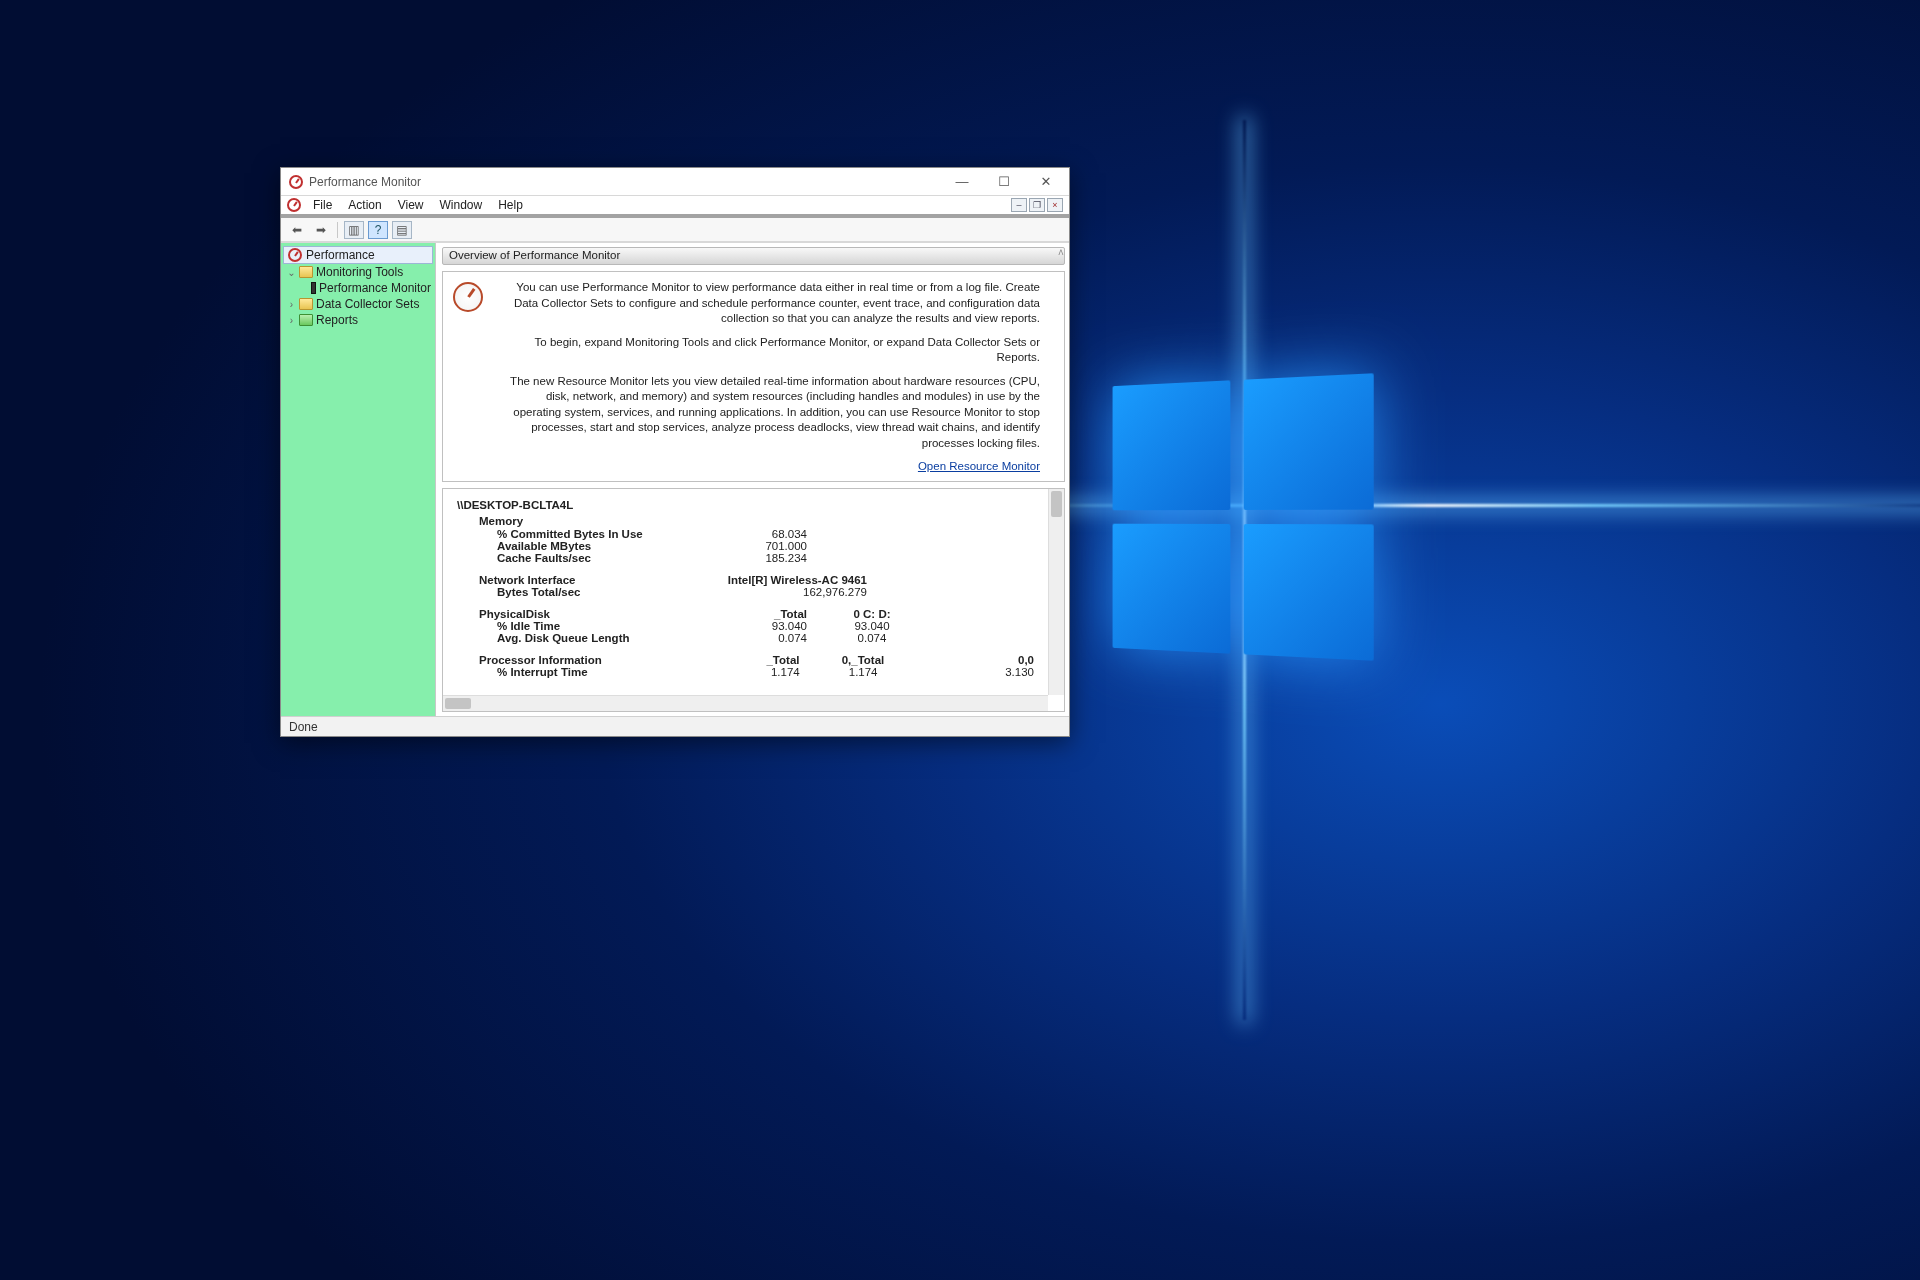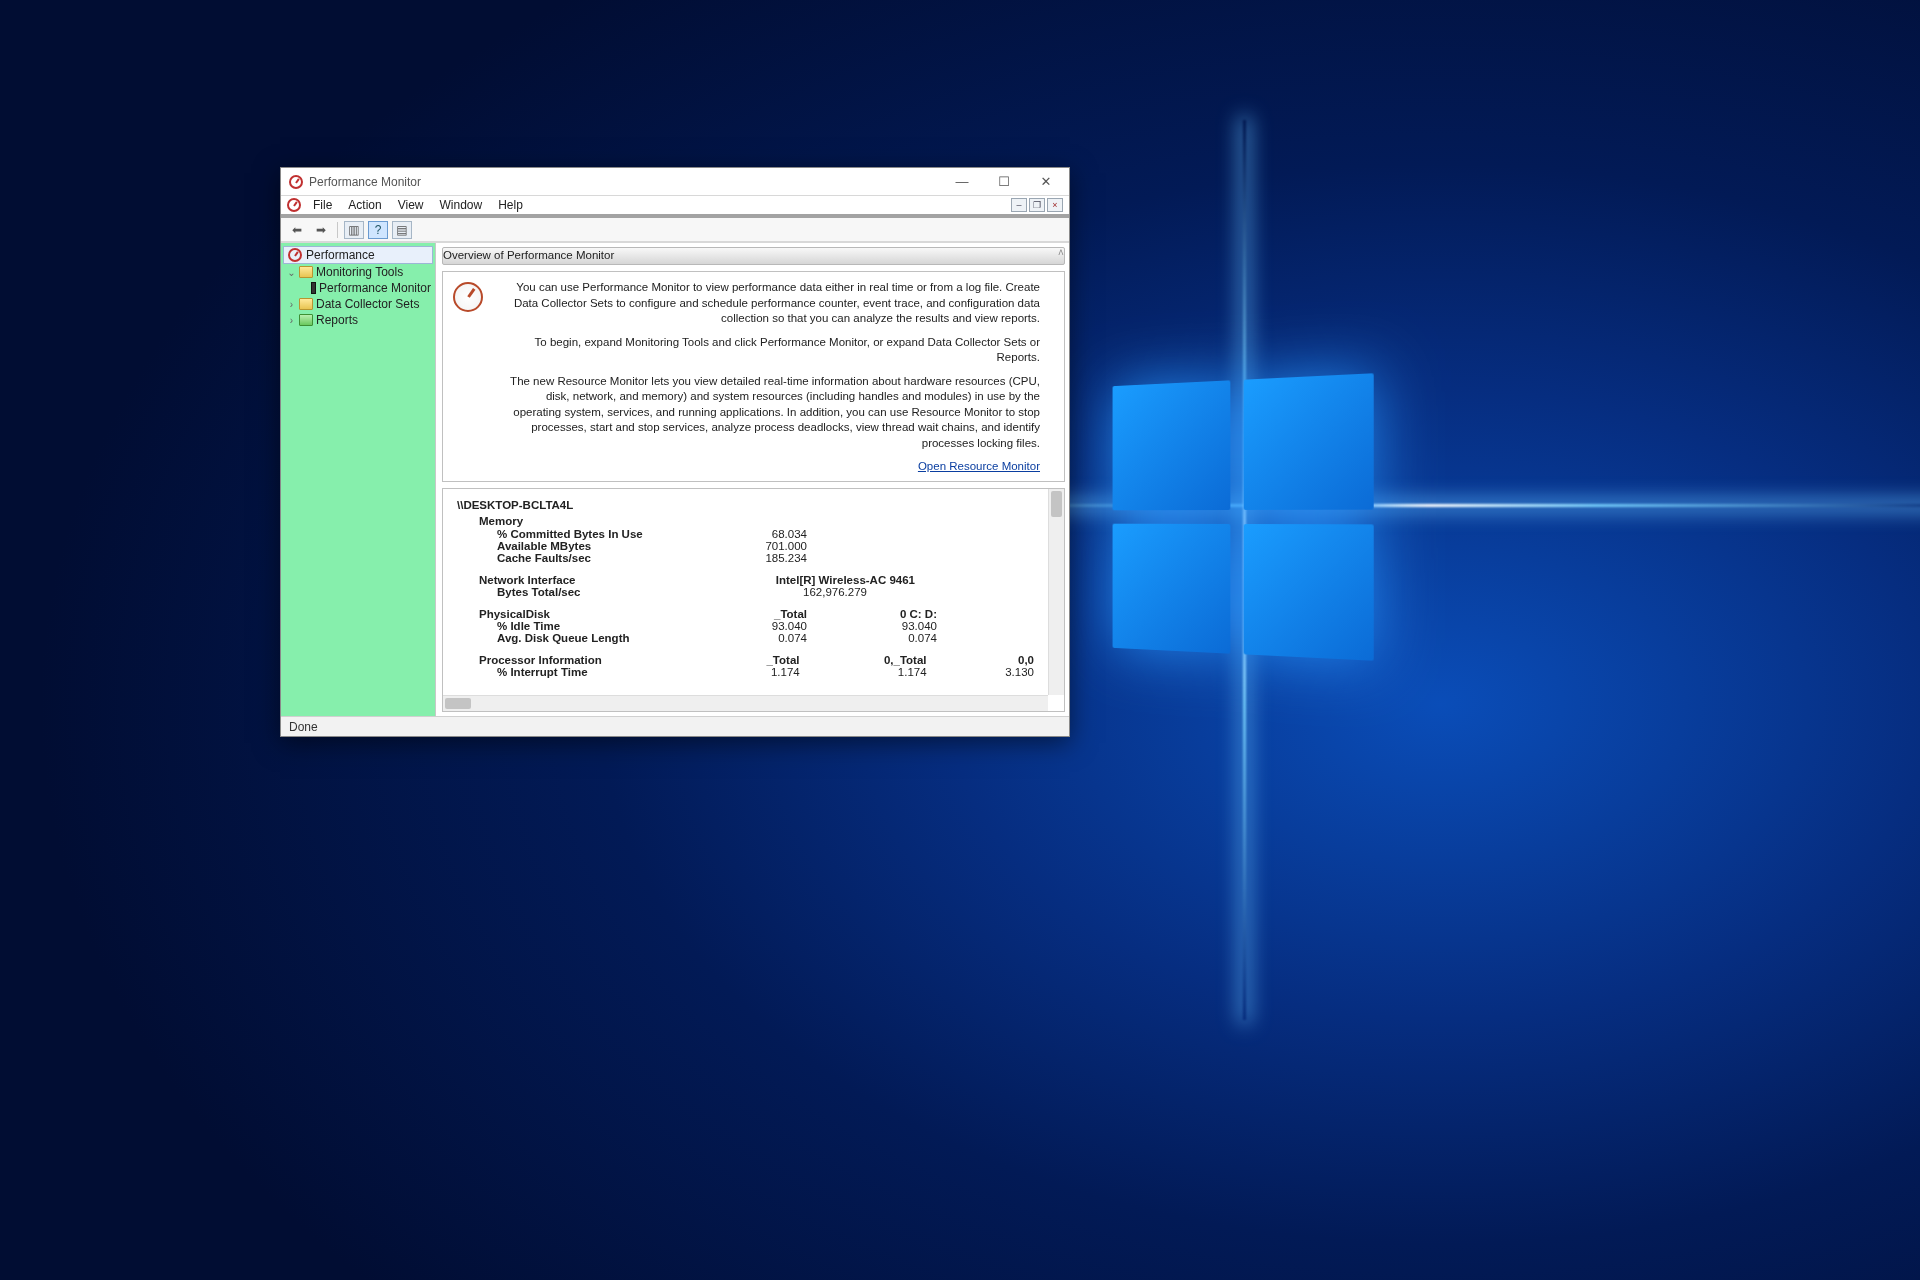--- a/index.html
+++ b/index.html
@@ -40,40 +40,40 @@
   .tree { width:155px; border-right:1px solid #c8c8c8; padding:3px 2px; background:#86efac; font-size:12px; overflow:hidden;}
   .tree-root { border:1px solid #9db6d6; background:#e8f0fb; padding:1px 4px; display:flex; align-items:center; gap:4px;}
   .tnode{ display:flex; align-items:center; gap:3px; padding:1px 2px; white-space:nowrap;}
   .tw{ width:9px; text-align:center; color:#666; font-size:10px; cursor:default;}
   .ticon{ width:14px; height:12px; display:inline-block;}
   .folder-y{ background:linear-gradient(#ffe99a,#e8c452); border:1px solid #b89530; border-radius:1px;}
   .folder-g{ background:linear-gradient(#b8f0b0,#6ac85e); border:1px solid #3d8f34; border-radius:1px;}
   .mon-ico{ background:#333; border:1px solid #111;}
 
   .content { flex:1; display:flex; flex-direction:column; min-width:0; padding:4px 4px 4px 6px; gap:6px; position:relative;}
-  .section-hdr{ height:18px; background:linear-gradient(#f8f8f8,#d6d6d6); border:1px solid #b8b8b8; padding:1px 0; font-size:11.5px; color:#222; border-radius:2px;}
+  .section-hdr{ height:18px; background:linear-gradient(#f8f8f8,#d6d6d6); border:1px solid #b8b8b8; padding:1px 6px; font-size:11.5px; color:#222; border-radius:2px;}
   .panel{ border:1px solid #c0c0c0; background:#fff; padding:8px 10px; display:flex; gap:12px;text-align:right;}
   .panel .big-icon{ width:30px; height:30px; border:2px solid #b84a2a; border-radius:50%; flex:0 0 auto; margin-top:2px; position:relative; background:radial-gradient(#fff,#f2f2f2);}
   .panel .big-icon::after{content:""; position:absolute; width:3px; height:10px; background:#b84a2a; left:12px; top:3px; transform-origin:bottom; transform:rotate(35deg);}
   .panel p{ font-size:11.5px; line-height:1.35; color:#222; margin-bottom:8px;}
   .link{ color:#0a3ea0; text-decoration:underline; cursor:pointer; font-size:11.5px;}
 
   .summary-area{ flex:1; border:1px solid #c0c0c0; background:#fff; position:relative; overflow:hidden;}
   .summary-scroll{ position:absolute; right:0; top:0; bottom:16px; width:16px; background:#efefef; border-left:1px solid #ddd;}
   .summary-scroll .thumb{ position:absolute; left:2px; right:2px; top:2px; height:26px; background:#c4c4c4; border-radius:2px;}
   .summary-hscroll{ position:absolute; left:0; right:16px; bottom:0; height:16px; background:#efefef; border-top:1px solid #ddd;}
   .summary-hscroll .thumb{ position:absolute; top:2px; bottom:2px; left:2px; width:26px; background:#c4c4c4; border-radius:2px;}
   .summary-body{ position:absolute; left:0; right:16px; top:0; bottom:16px; overflow:hidden; padding:8px 14px; font-size:11.5px;}
   .h0{font-weight:700; margin:2px 0 1px 0;}
   .h1{font-weight:700; margin:4px 0 1px 22px;}
   .row{ display:flex;}
   .c1{ width:230px; padding-left:40px;}
   .c1b{ width:230px; padding-left:22px; font-weight:700;}
   .c2{ width:120px; text-align:right;}
-  .c3{ width:130px; text-align:right;}
+  .c3{ width:130px; text-align:center;}
   .c4{ width:110px; text-align:right;}
   .hdr{font-weight:700;}
 
   .right-scroll{ position:absolute; right:1px; top:4px; bottom:4px; width:14px; display:flex; flex-direction:column; justify-content:space-between; color:#888; font-size:10px; align-items:center;}
 
   .status{ height:20px; border-top:1px solid #d0d0d0; background:#f2f2f2; padding:2px 8px; font-size:12px; color:#333; display:flex; align-items:center;}
 </style>
 </head>
 <body>
 
@@ -176,21 +176,21 @@
             </div>
           <div class="row">
               <div class="c1 hdr">Available MBytes</div>
               <div class="c2">701.000</div>
             </div>
           <div class="row">
               <div class="c1 hdr">Cache Faults/sec</div>
               <div class="c2">185.234</div>
             </div>
 
-          <div class="row" style="margin-top:10px;gap:48px;">
+          <div class="row" style="margin-top:10px;">
               <div class="c1b">Network Interface</div>
               <div class="c2 hdr" style="width:180px;">Intel[R] Wireless-AC 9461</div>
             </div>
           <div class="row">
               <div class="c1 hdr">Bytes Total/sec</div>
               <div class="c2" style="width:180px;">162,976.279</div>
             </div>
 
           <div class="row" style="margin-top:10px;">
               <div class="c1b">PhysicalDisk</div>

